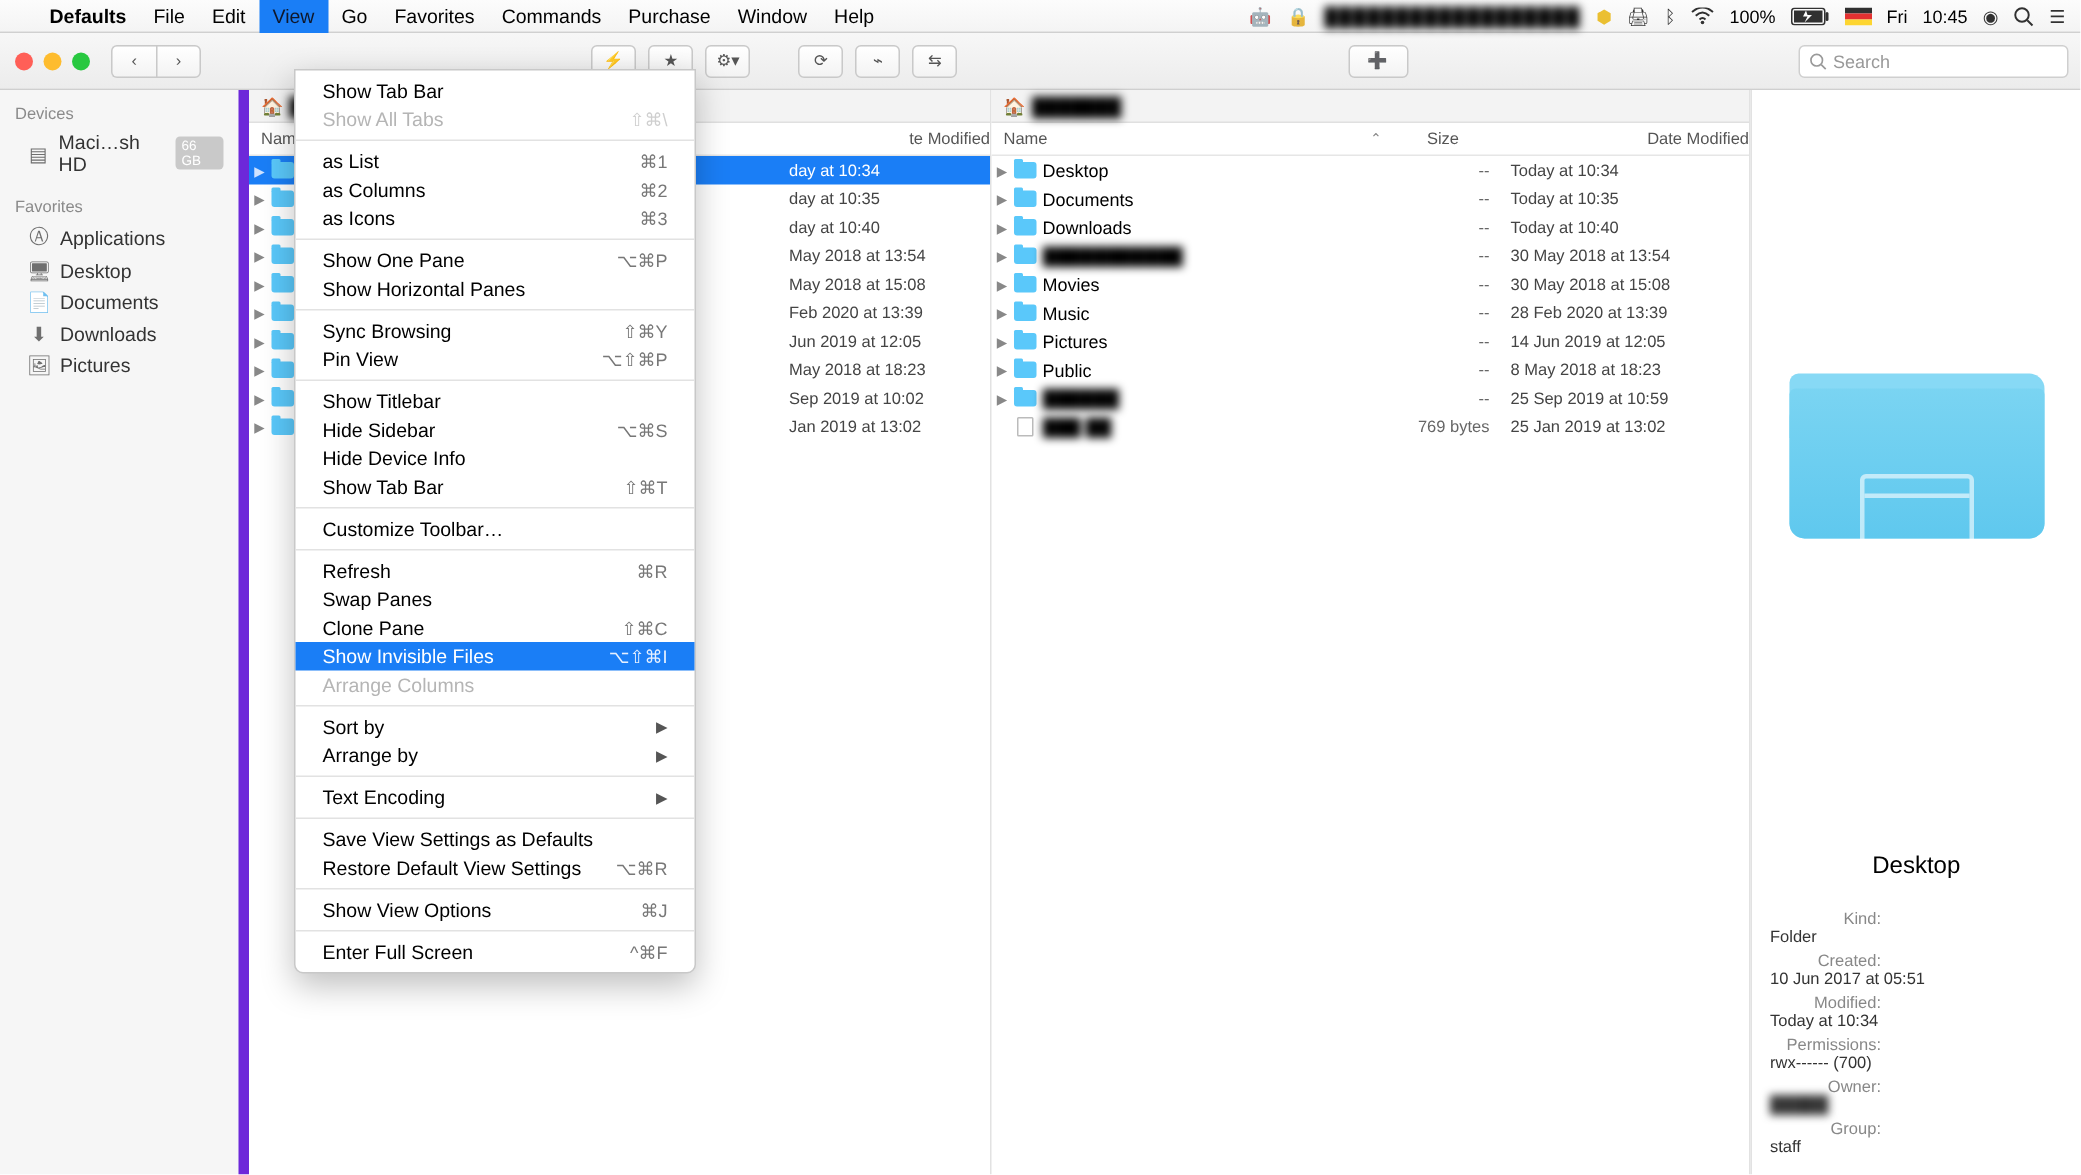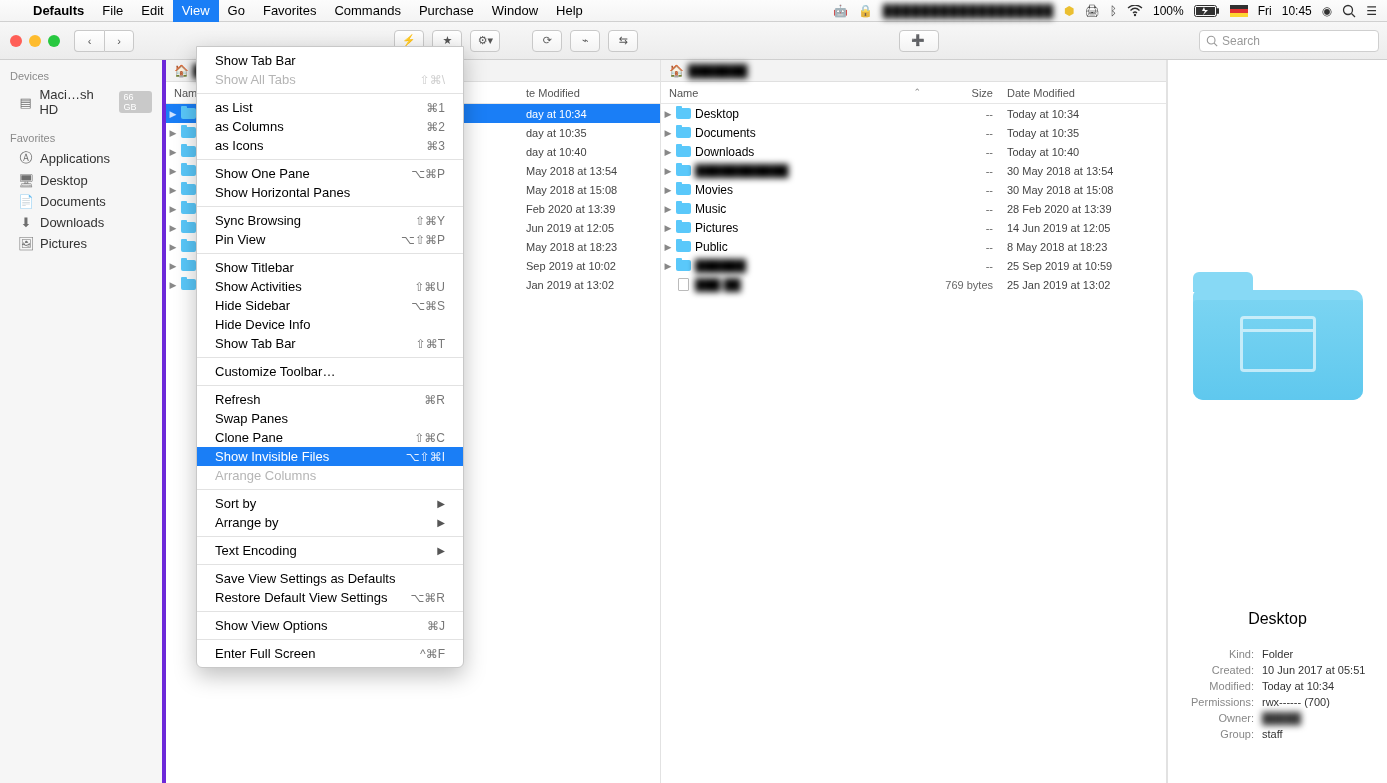--- a/index.html
+++ b/index.html
@@ -4,54 +4,54 @@
 <style>
 * { margin: 0; padding: 0; box-sizing: border-box; font-family: -apple-system, "Helvetica Neue", Arial, sans-serif; }
 body { width: 1387px; height: 783px; background: #fff; font-size: 13px; color: #000; overflow: hidden; }
 
 
 .menubar { height: 22px; background: linear-gradient(#fcfcfc,#f4f4f4); border-bottom: 1px solid #d0d0d0; display: flex; align-items: center; padding: 0 10px; font-size: 13px; }
 .menubar .left { display: flex; align-items: center; gap: 0; }
 .menubar .apple { font-size: 15px; padding: 0 10px 0 4px; }
 .menubar .app { font-weight: 600; padding: 0 9px; }
 .menubar .mitem { padding: 0 9px; height: 22px; display: flex; align-items: center; }
-.menubar .mitem.active { background: #1a7ef6; color: #ffffff; }
+.menubar .mitem.active { background: #1a7ef6; color: #0f172a; }
 .menubar .right { margin-left: auto; display: flex; align-items: center; gap: 10px; font-size: 12px; }
 .menubar .right .ic { opacity: .8; }
 .menubar .right .blur { filter: blur(3px); letter-spacing: 1px; }
 
 
 .toolbar { height: 38px; background: linear-gradient(#f7f7f7,#ececec); border-bottom: 1px solid #cfcfcf; display: flex; align-items: center; padding: 0 8px; gap: 8px; }
 .traffic { display: flex; gap: 7px; padding: 0 6px 0 2px; }
 .traffic span { width: 12px; height: 12px; border-radius: 50%; display: inline-block; }
 .tl-r { background: #ff5f57; } .tl-y { background: #febc2e; } .tl-g { background: #28c840; }
 .tbtn { height: 22px; min-width: 30px; border: 1px solid #c9c9c9; border-radius: 4px; background: linear-gradient(#fff,#f3f3f3); display: inline-flex; align-items: center; justify-content: center; font-size: 11px; color: #555; }
 .tbtn-group { display: flex; }
 .tbtn-group .tbtn:first-child { border-radius: 4px 0 0 4px; border-right: none; }
 .tbtn-group .tbtn:last-child { border-radius: 0 4px 4px 0; }
 .toolbar .spacer { flex: 1; }
 .searchbox { width: 180px; height: 22px; border: 1px solid #cfcfcf; border-radius: 4px; background: #fff; display: flex; align-items: center; padding: 0 6px; color: #999; font-size: 12px; gap: 4px; }
 
 
 .main { display: flex; height: calc(783px - 22px - 38px); }
-.sidebar { width: 166px; background: #f6f6f6; border-right: 4px solid #6d28d9; padding-top: 6px; }
+.sidebar { width: 166px; background: #f6f6f6; border-right: 7px solid #6d28d9; padding-top: 6px; }
 .sb-head { font-size: 11px; color: #8a8a8a; padding: 4px 10px 2px; }
 .sb-item { display: flex; align-items: center; gap: 6px; padding: 3px 10px 3px 18px; font-size: 13px; color: #333; }
 .sb-item .ic { width: 16px; text-align: center; color: #6f6f6f; }
 .sb-badge { margin-left: auto; font-size: 9px; background: #c9c9c9; color: #fff; border-radius: 3px; padding: 1px 4px; }
 
 .panes { flex: 1; display: flex; }
 .pane { flex: 1; border-right: 1px solid #e2e2e2; display: flex; flex-direction: column; min-width: 0; }
 .pane:last-of-type { border-right: none; }
 .pathbar { height: 22px; background: #f3f3f3; border-bottom: 1px solid #e0e0e0; display: flex; align-items: center; padding: 0 8px; font-size: 12px; gap: 4px; }
 .pathbar .blur { filter: blur(3px); }
 .colhead { height: 22px; background: #fff; border-bottom: 1px solid #e6e6e6; display: flex; align-items: center; font-size: 11px; color: #555; }
 .colhead .c-name { flex: 1; padding-left: 8px; }
-.colhead .c-size { width: 70px; text-align: right; padding-right: 8px; }
-.colhead .c-date { width: 165px; padding-left: 6px; }
+.colhead .c-size { width: 70px; text-align: center; padding-right: 8px; }
+.colhead .c-date { width: 165px; padding-left: 6px; text-align: right; }
 .colhead .sort { font-size: 9px; margin-left: 4px; color: #888; }
 
 .rows { flex: 1; overflow: hidden; }
 .row { display: flex; align-items: center; height: 19px; font-size: 12px; }
 .row.sel { background: #1a7ef6; color: #fff; }
 .row .disclose { width: 14px; text-align: center; color: #888; font-size: 9px; }
 .row.sel .disclose { color: #cfe3ff; }
 .row .ficon { width: 16px; height: 14px; margin-right: 4px; display: inline-flex; align-items: center; justify-content: center; }
 .folder-ic { width: 15px; height: 11px; background: #5ac8fa; border-radius: 1px 2px 2px 2px; position: relative; }
 .folder-ic::before { content: ''; position: absolute; top: -2px; left: 0; width: 6px; height: 3px; background: #5ac8fa; border-radius: 1px 1px 0 0; }
@@ -65,21 +65,21 @@
 
 .preview { width: 220px; border-left: 1px solid #e2e2e2; padding: 10px 12px; display: flex; flex-direction: column; align-items: center; }
 .preview .big-folder { width: 170px; height: 130px; margin-top: 200px; position: relative; }
 .big-folder .bf-back { position: absolute; width: 170px; height: 110px; bottom: 0; background: #87d9f5; border-radius: 6px 10px 10px 10px; }
 .big-folder .bf-tab { position: absolute; top: 2px; left: 0; width: 60px; height: 20px; background: #87d9f5; border-radius: 6px 6px 0 0; }
 .big-folder .bf-front { position: absolute; width: 170px; height: 100px; bottom: 0; background: linear-gradient(#7ad4f2,#5fc8ee); border-radius: 4px 4px 10px 10px; }
 .big-folder .bf-win { position: absolute; width: 76px; height: 56px; border: 3px solid rgba(255,255,255,.6); border-radius: 4px; top: 46px; left: 47px; }
 .big-folder .bf-win::before { content: ''; position: absolute; top: 0; left: 0; right: 0; height: 10px; border-bottom: 3px solid rgba(255,255,255,.6); }
 .preview h3 { font-size: 16px; font-weight: 500; margin-top: 210px; }
 .preview .meta { width: 100%; margin-top: 18px; font-size: 11px; }
-.preview .meta-row { display: flex; padding: 2px 0; }
+.preview .meta-row { display: flex; padding: 2px 0; flex-direction: column; }
 .preview .mk { width: 82px; text-align: right; color: #888; padding-right: 8px; }
 .preview .mv { flex: 1; color: #333; }
 .preview .mv.blur { filter: blur(3px); }
 
 
 .dropdown { position: absolute; top: 22px; left: 196px; width: 268px; background: #fff; border: 1px solid #c8c8c8; border-radius: 0 0 6px 6px; box-shadow: 0 8px 22px rgba(0,0,0,.25); padding: 4px 0; z-index: 100; font-size: 13px; margin-top: 24px; }
 .dd-item { display: flex; align-items: center; height: 19px; padding: 0 18px; }
 .dd-item.disabled { color: #b5b5b5; }
 .dd-item.hl { background: #1a7ef6; color: #fff; }
 .dd-item .short { margin-left: auto; font-size: 12px; color: #777; font-family: -apple-system, Arial; }
@@ -484,24 +484,20 @@
     </div>
     <div class="dd-item">
       <span>Pin View</span>
       <span class="short">⌥⇧⌘P</span>
     </div>
     <div class="dd-sep"></div>
     <div class="dd-item">
       <span>Show Titlebar</span>
     </div>
     <div class="dd-item">
-      <span>Show Activities</span>
-      <span class="short">⇧⌘U</span>
-    </div>
-    <div class="dd-item">
       <span>Hide Sidebar</span>
       <span class="short">⌥⌘S</span>
     </div>
     <div class="dd-item">
       <span>Hide Device Info</span>
     </div>
     <div class="dd-item">
       <span>Show Tab Bar</span>
       <span class="short">⇧⌘T</span>
     </div>

